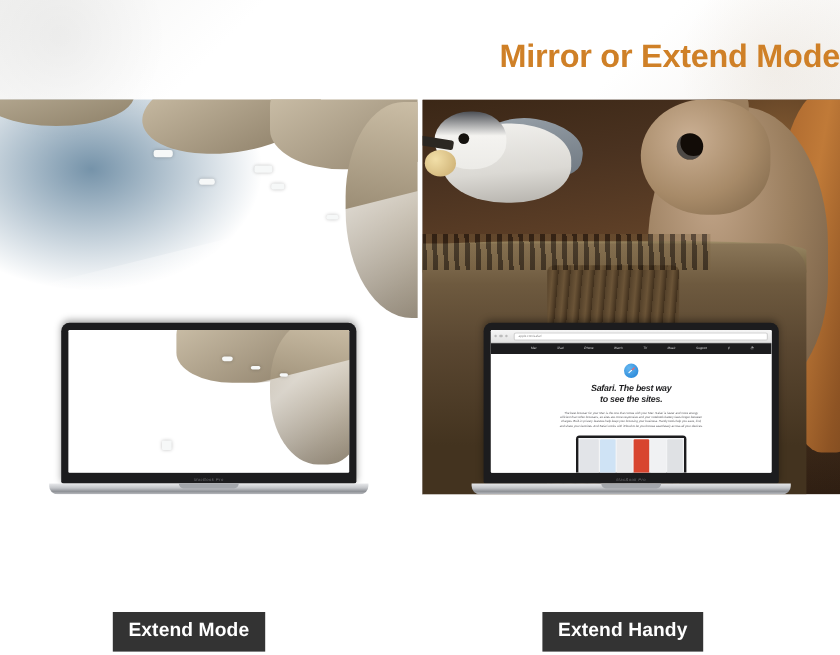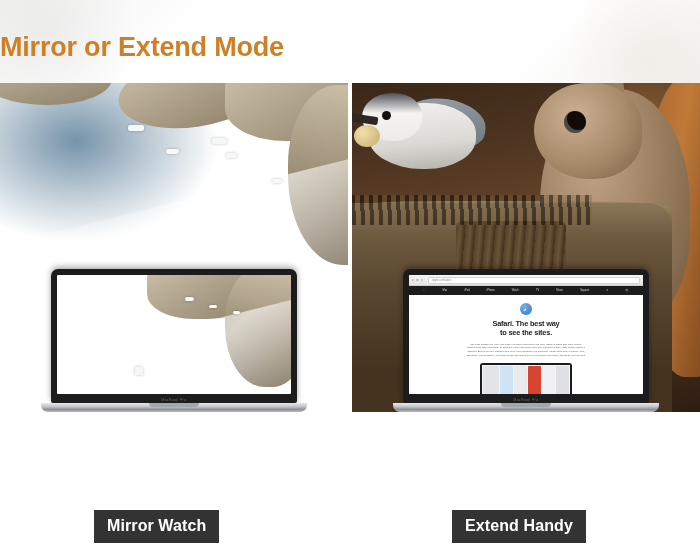--- a/index.html
+++ b/index.html
@@ -3,21 +3,21 @@
 <meta charset="utf-8">
 <style>
   html,body{margin:0;padding:0;background:#fff;}
   body{width:700px;height:546px;overflow:hidden;font-family:"Liberation Sans",sans-serif;}
   .page{position:relative;width:700px;height:546px;background:#ffffff;overflow:hidden;}
 
   
   .header{
     position:absolute;left:0;top:0;width:700px;height:94px;
     background:linear-gradient(135deg,#f2f2f1 0%,#ffffff 28%,#ffffff 72%,#f3f1ee 100%);
-    display:flex;align-items:center;justify-content:flex-start;
+    display:flex;align-items:center;justify-content:flex-end;
   }
   .header::before{
     content:"";position:absolute;left:-40px;top:-60px;width:180px;height:180px;
     background:radial-gradient(circle,rgba(0,0,0,0.045) 0%,rgba(0,0,0,0) 70%);
   }
   .header::after{
     content:"";position:absolute;right:-30px;top:-20px;width:170px;height:150px;
     background:radial-gradient(circle,rgba(150,110,60,0.07) 0%,rgba(0,0,0,0) 70%);
   }
   .page-title{
@@ -151,20 +151,21 @@
     position:absolute;left:0;top:112px;width:240px;height:30px;
     background:repeating-linear-gradient(88deg,rgba(20,12,6,.55) 0 4px,rgba(120,96,60,.3) 4px 9px);
   }
 
   
   .laptop{position:absolute;bottom:0;left:50%;transform:translateX(-50%);width:246px;}
   .laptop .lid{
     position:relative;width:246px;height:134px;background:#1c1c1e;
     border-radius:7px 7px 2px 2px;padding:6px 6px 9px 6px;box-sizing:border-box;
     box-shadow:0 -2px 6px rgba(0,0,0,.35);
+    font-style:italic;
   }
   .laptop .screen{
     width:100%;height:100%;overflow:hidden;border-radius:1px;position:relative;background:#fff;
   }
   .laptop .bezel-text{
     position:absolute;left:0;right:0;bottom:1px;text-align:center;
     font-size:3.4px;color:#6c6c70;letter-spacing:.4px;
   }
   .laptop .base{
     width:266px;height:9px;margin-left:-10px;
@@ -276,21 +277,21 @@
             <div class="bezel-text">MacBook Pro</div>
           </div>
           <div class="base">
             <div class="notch"></div>
           </div>
         </div>
       </div>
 
       <div class="caption left">
         <div class="badge-wrap">
-          <span class="badge">Mirror Watch</span>
+          <span class="badge">Extend Mode</span>
         </div>
 
       </div>
     </div>
 
     <div class="panel right">
 
       <div class="photo wild">
         <div class="squirrel-tail"></div>
         <div class="squirrel-body"></div>

